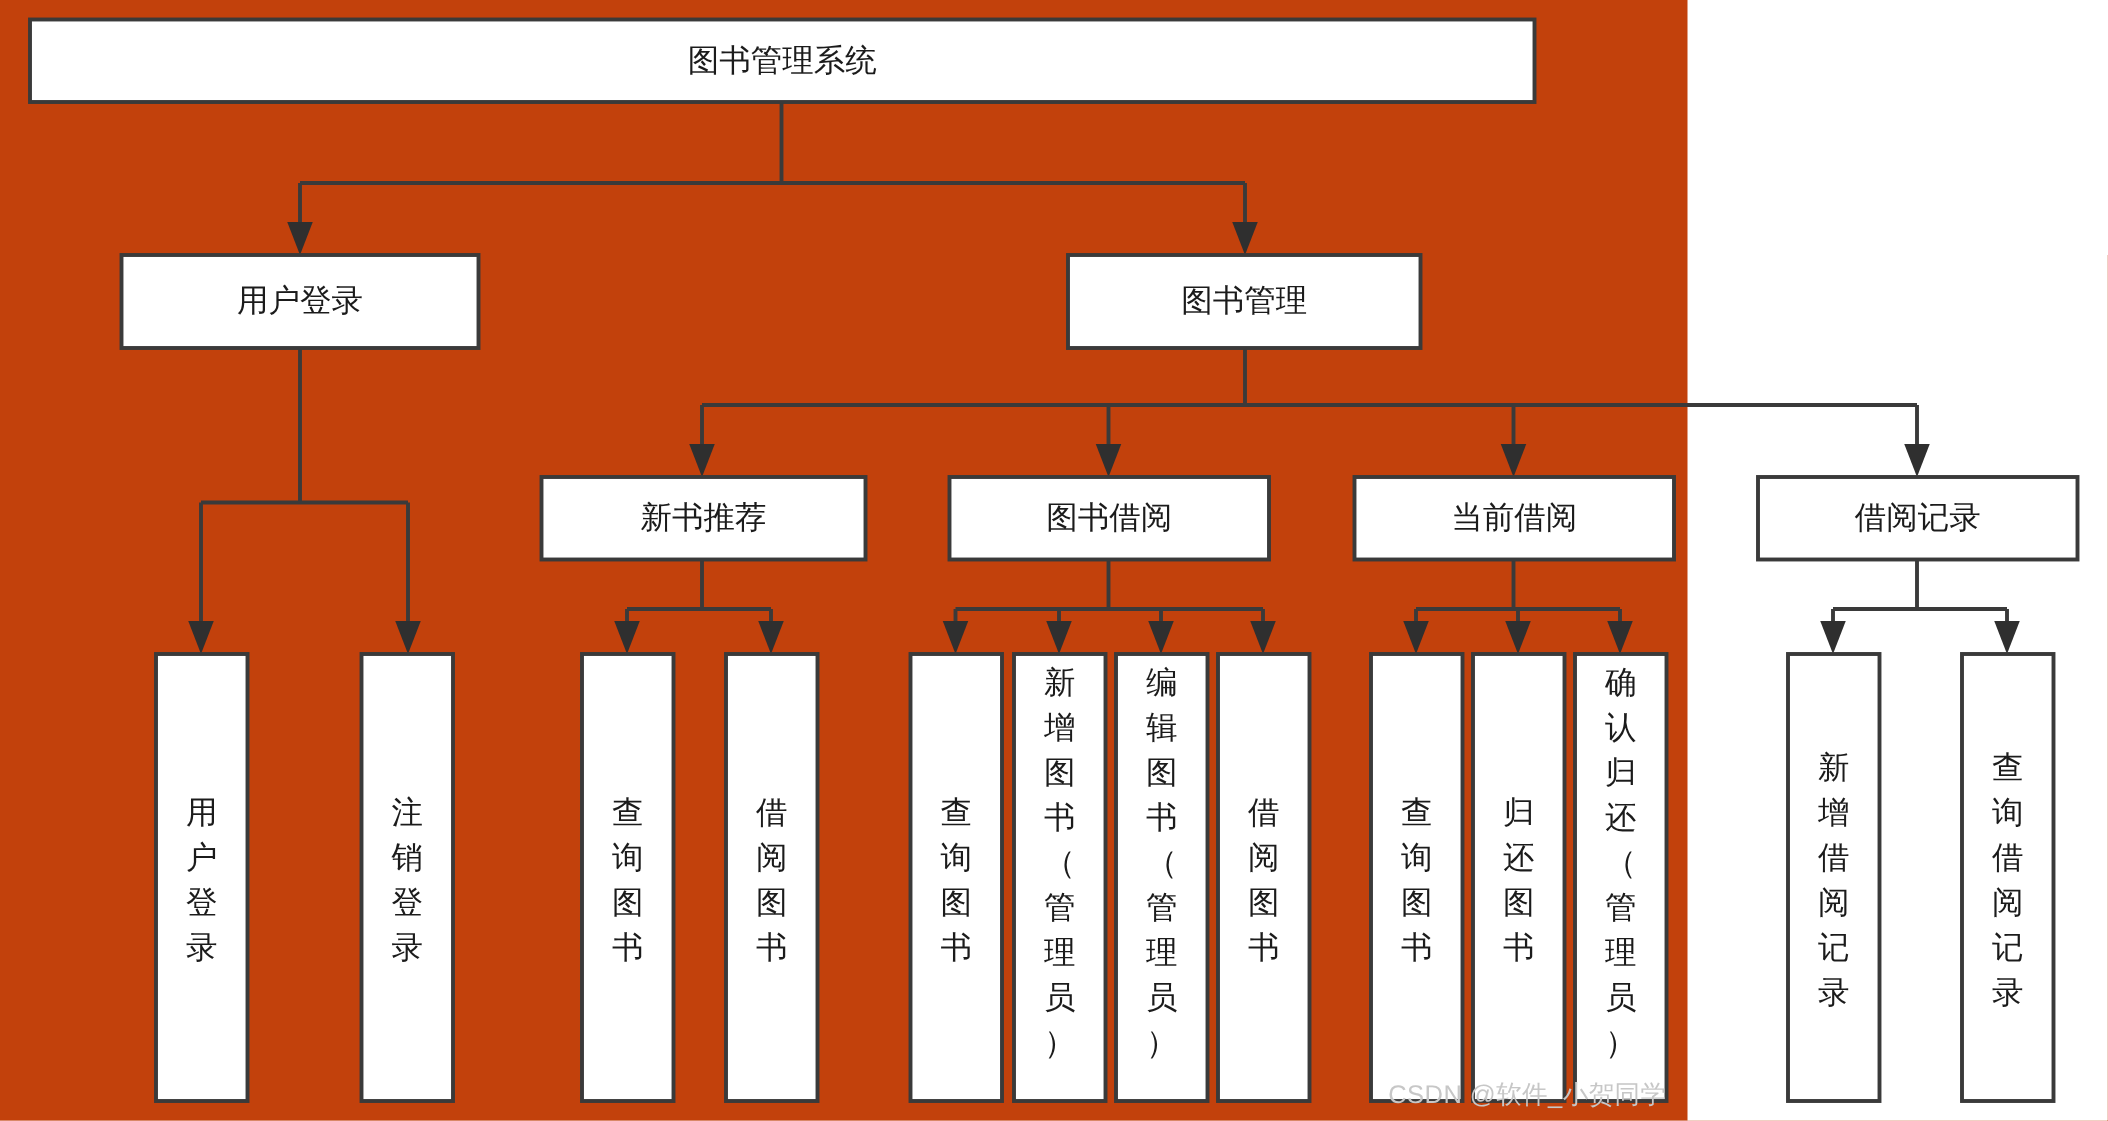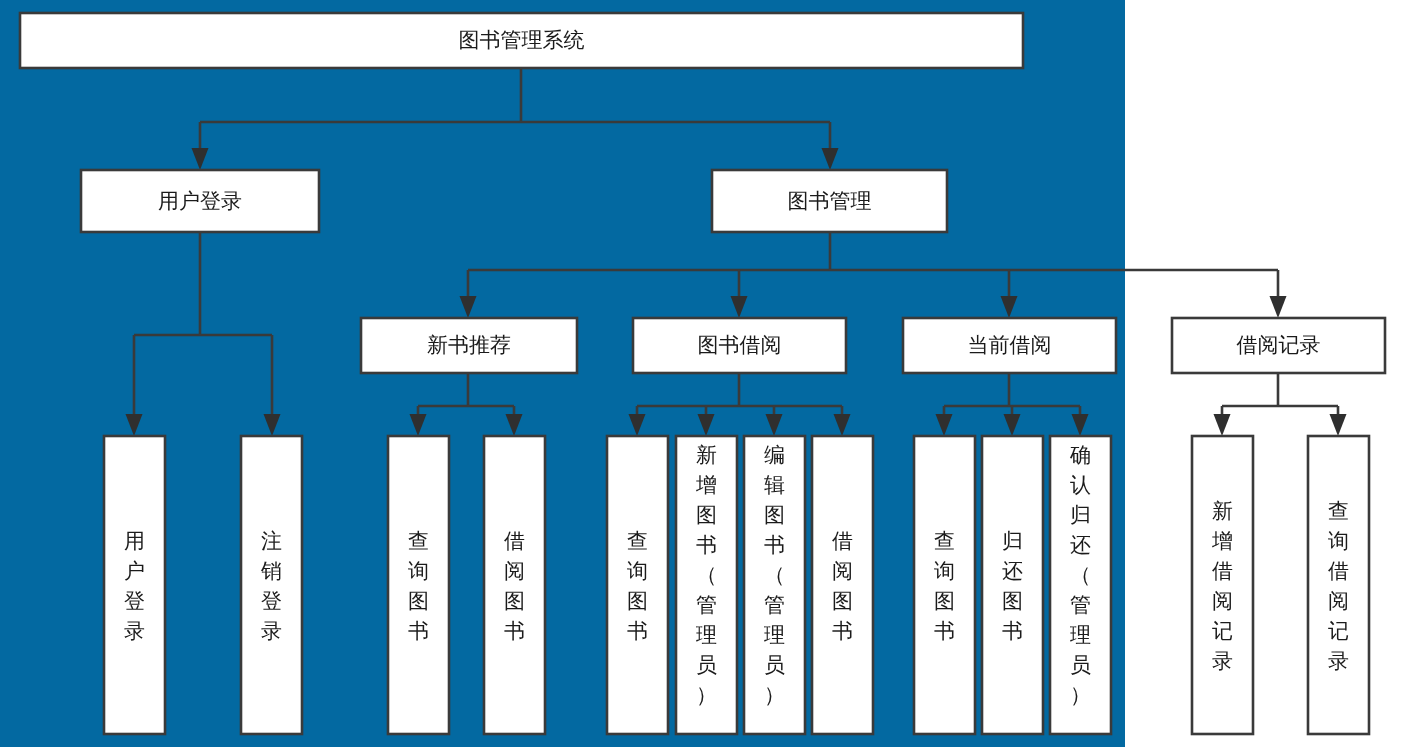--- a/index.html
+++ b/index.html
@@ -11,21 +11,21 @@
     width: 1405px;
     height: 747px;
     font-family: "Liberation Sans", "DejaVu Sans", sans-serif;
     overflow: hidden;
     position: relative;
   }
   #diagram-root {
     position: relative;
     width: 1125px;
     height: 747px;
-    background: #0369a1;
+    background: #c2410c;
   }
   svg.diagram-canvas {
     position: absolute;
     left: 0;
     top: 0;
     width: 1405px;
     height: 747px;
     display: block;
   }
   .node-box {
@@ -202,13 +202,14 @@
         <g>
           <rect x="1192" y="436" width="61" height="298" class="node-box"></rect>
           <text x="1222.5" y="518.4" class="node-label-v"><tspan x="1222.5" dy="0">新</tspan><tspan x="1222.5" dy="30">增</tspan><tspan x="1222.5" dy="30">借</tspan><tspan x="1222.5" dy="30">阅</tspan><tspan x="1222.5" dy="30">记</tspan><tspan x="1222.5" dy="30">录</tspan></text>
         </g>
         <g>
           <rect x="1308" y="436" width="61" height="298" class="node-box"></rect>
           <text x="1338.5" y="518.4" class="node-label-v"><tspan x="1338.5" dy="0">查</tspan><tspan x="1338.5" dy="30">询</tspan><tspan x="1338.5" dy="30">借</tspan><tspan x="1338.5" dy="30">阅</tspan><tspan x="1338.5" dy="30">记</tspan><tspan x="1338.5" dy="30">录</tspan></text>
         </g>
       </g>
   </svg>
+  <div class="watermark-text">CSDN @软件_小贺同学</div>
 </div>
 
 </body></html>

